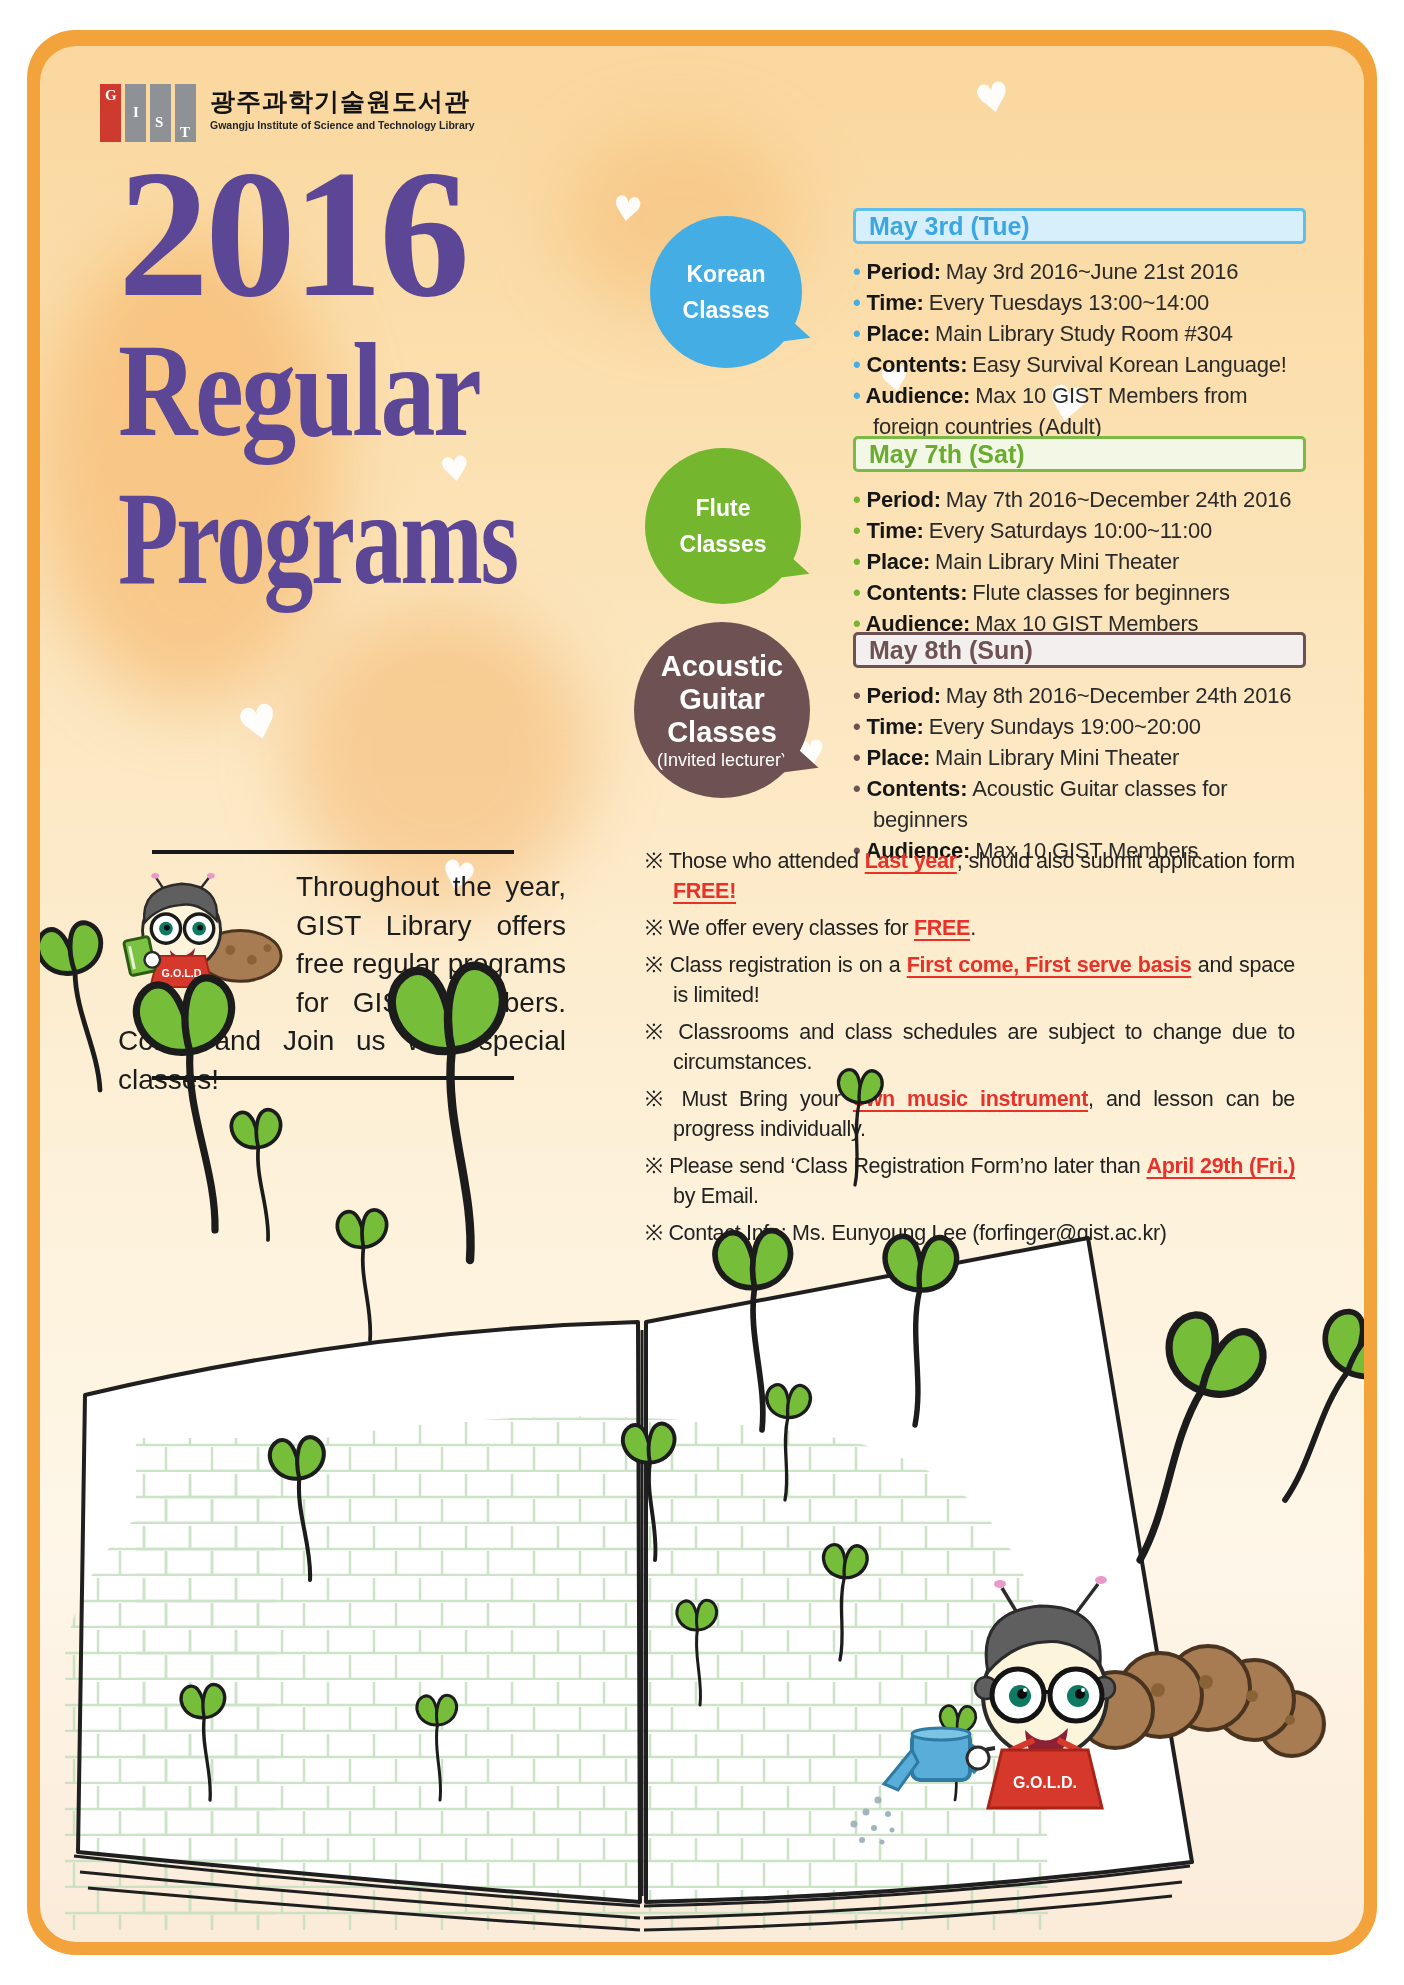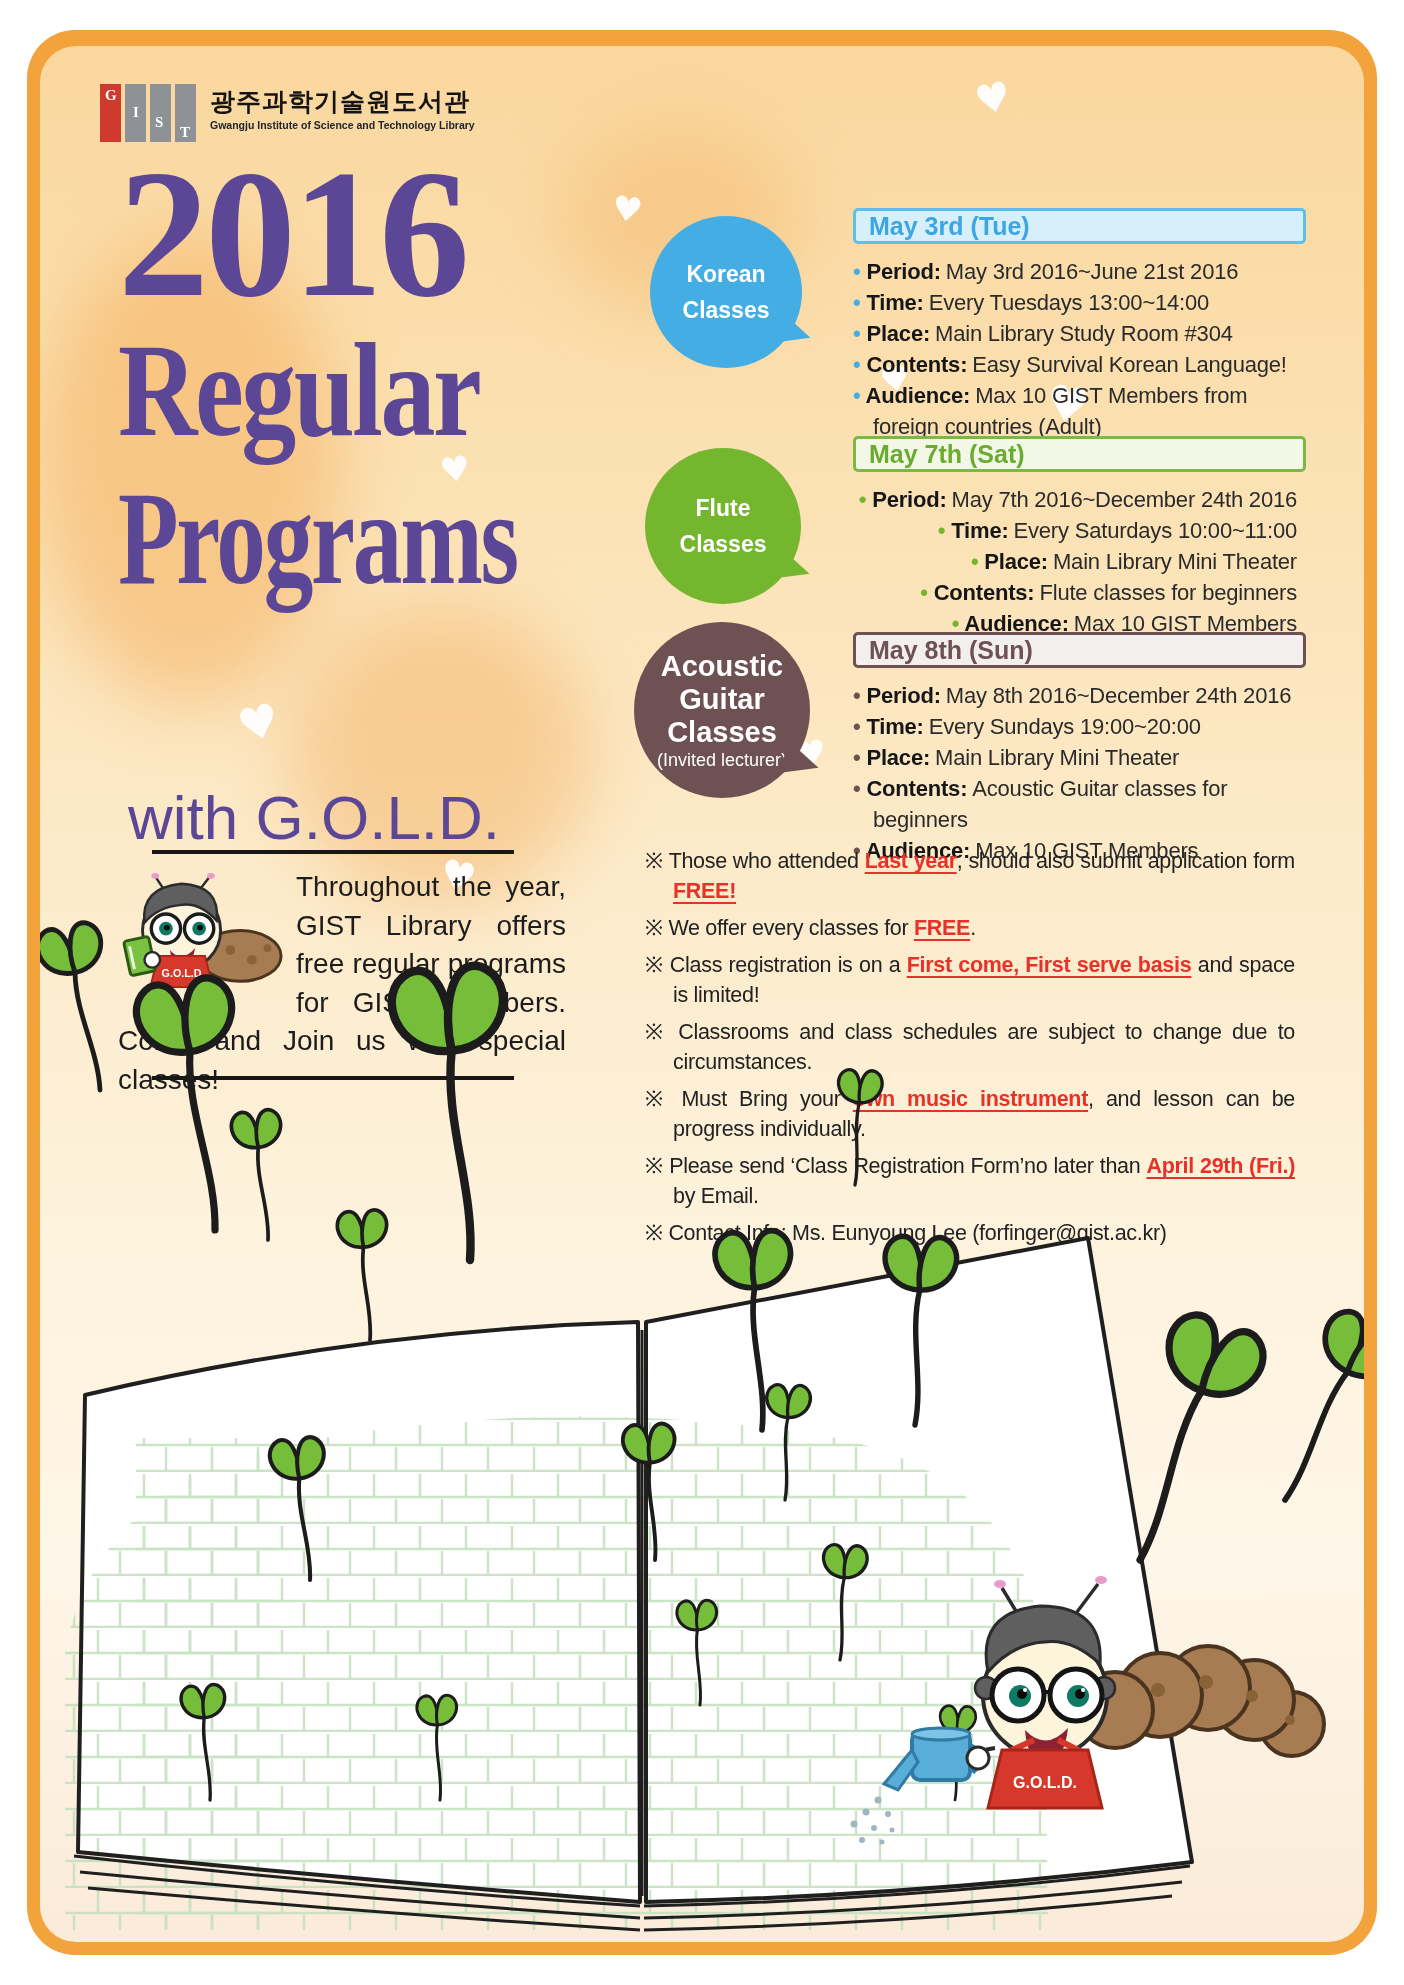--- a/index.html
+++ b/index.html
@@ -114,21 +114,20 @@
       <div class="logo-kr">광주과학기술원도서관</div>
       <div class="logo-en">Gwangju Institute of Science and Technology Library</div>
     </div>
   </div>
 
   <div class="title">
     <div class="t-year">2016</div>
     <div class="t-word" style="transform:scaleX(0.82);">Regular</div>
     <div class="t-word" style="transform:scaleX(0.74);">Programs</div>
   </div>
-  <div class="t-sub">with G.O.L.D.</div>
 
   <div class="divider" style="left:152px;top:850px;width:362px;"></div>
 
   <div class="intro">
     <svg class="mascot" viewBox="0 0 170 125">
       <ellipse cx="122" cy="88" rx="42" ry="26" fill="#A87C52" stroke="#4a3420" stroke-width="3"></ellipse>
       <circle cx="112" cy="82" r="5" fill="#8a6238"></circle>
         <circle cx="134" cy="92" r="5" fill="#8a6238"></circle>
         <circle cx="150" cy="80" r="4" fill="#8a6238"></circle>
       <line x1="48" y1="26" x2="36" y2="8" stroke="#2b2b2b" stroke-width="2.5"></line>
@@ -176,21 +175,21 @@
   <div class="sec-header hd-blue" style="top:208px;">May 3rd (Tue)</div>
   <div class="sec-items" style="top:256px;">
     <div class="pi pi-blue"><span class="lbl">Period:</span><span>May 3rd 2016~June 21st 2016</span></div>
     <div class="pi pi-blue"><span class="lbl">Time:</span><span>Every Tuesdays 13:00~14:00</span></div>
     <div class="pi pi-blue"><span class="lbl">Place:</span><span>Main Library Study Room #304</span></div>
     <div class="pi pi-blue"><span class="lbl">Contents:</span><span>Easy Survival Korean Language!</span></div>
     <div class="pi pi-blue"><span class="lbl">Audience:</span><span>Max 10 GIST Members from foreign countries (Adult)</span></div>
   </div>
 
   <div class="sec-header hd-green" style="top:436px;">May 7th (Sat)</div>
-  <div class="sec-items" style="top:484px;text-align:right;">
+  <div class="sec-items" style="top:484px;">
     <div class="pi pi-green"><span class="lbl">Period:</span><span>May 7th 2016~December 24th 2016</span></div>
     <div class="pi pi-green"><span class="lbl">Time:</span><span>Every Saturdays 10:00~11:00</span></div>
     <div class="pi pi-green"><span class="lbl">Place:</span><span>Main Library Mini Theater</span></div>
     <div class="pi pi-green"><span class="lbl">Contents:</span><span>Flute classes for beginners</span></div>
     <div class="pi pi-green"><span class="lbl">Audience:</span><span>Max 10 GIST Members</span></div>
   </div>
 
   <div class="sec-header hd-brown" style="top:632px;">May 8th (Sun)</div>
   <div class="sec-items" style="top:680px;">
     <div class="pi pi-brown"><span class="lbl">Period:</span><span>May 8th 2016~December 24th 2016</span></div>

